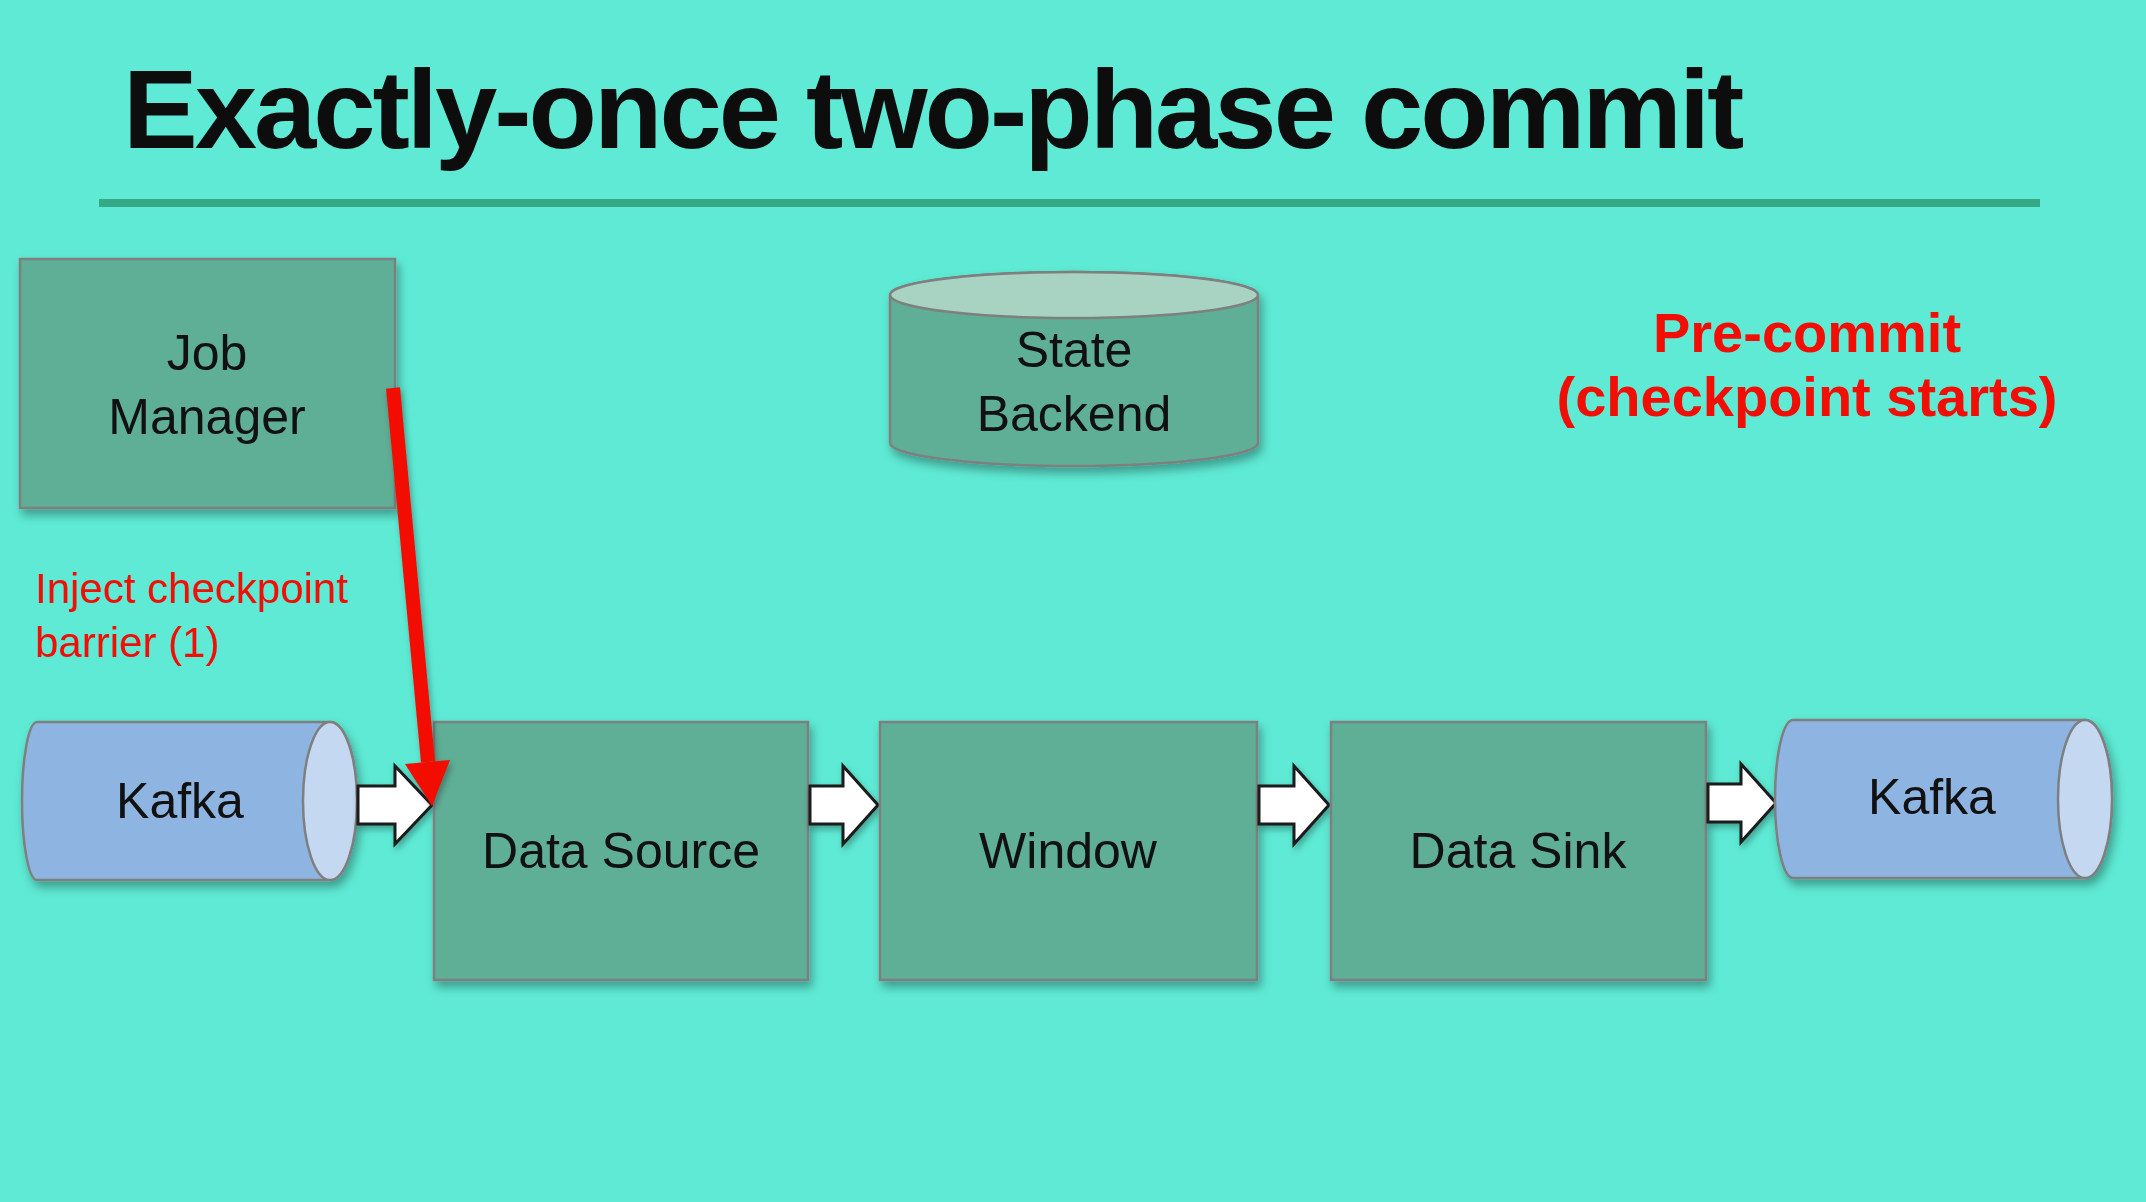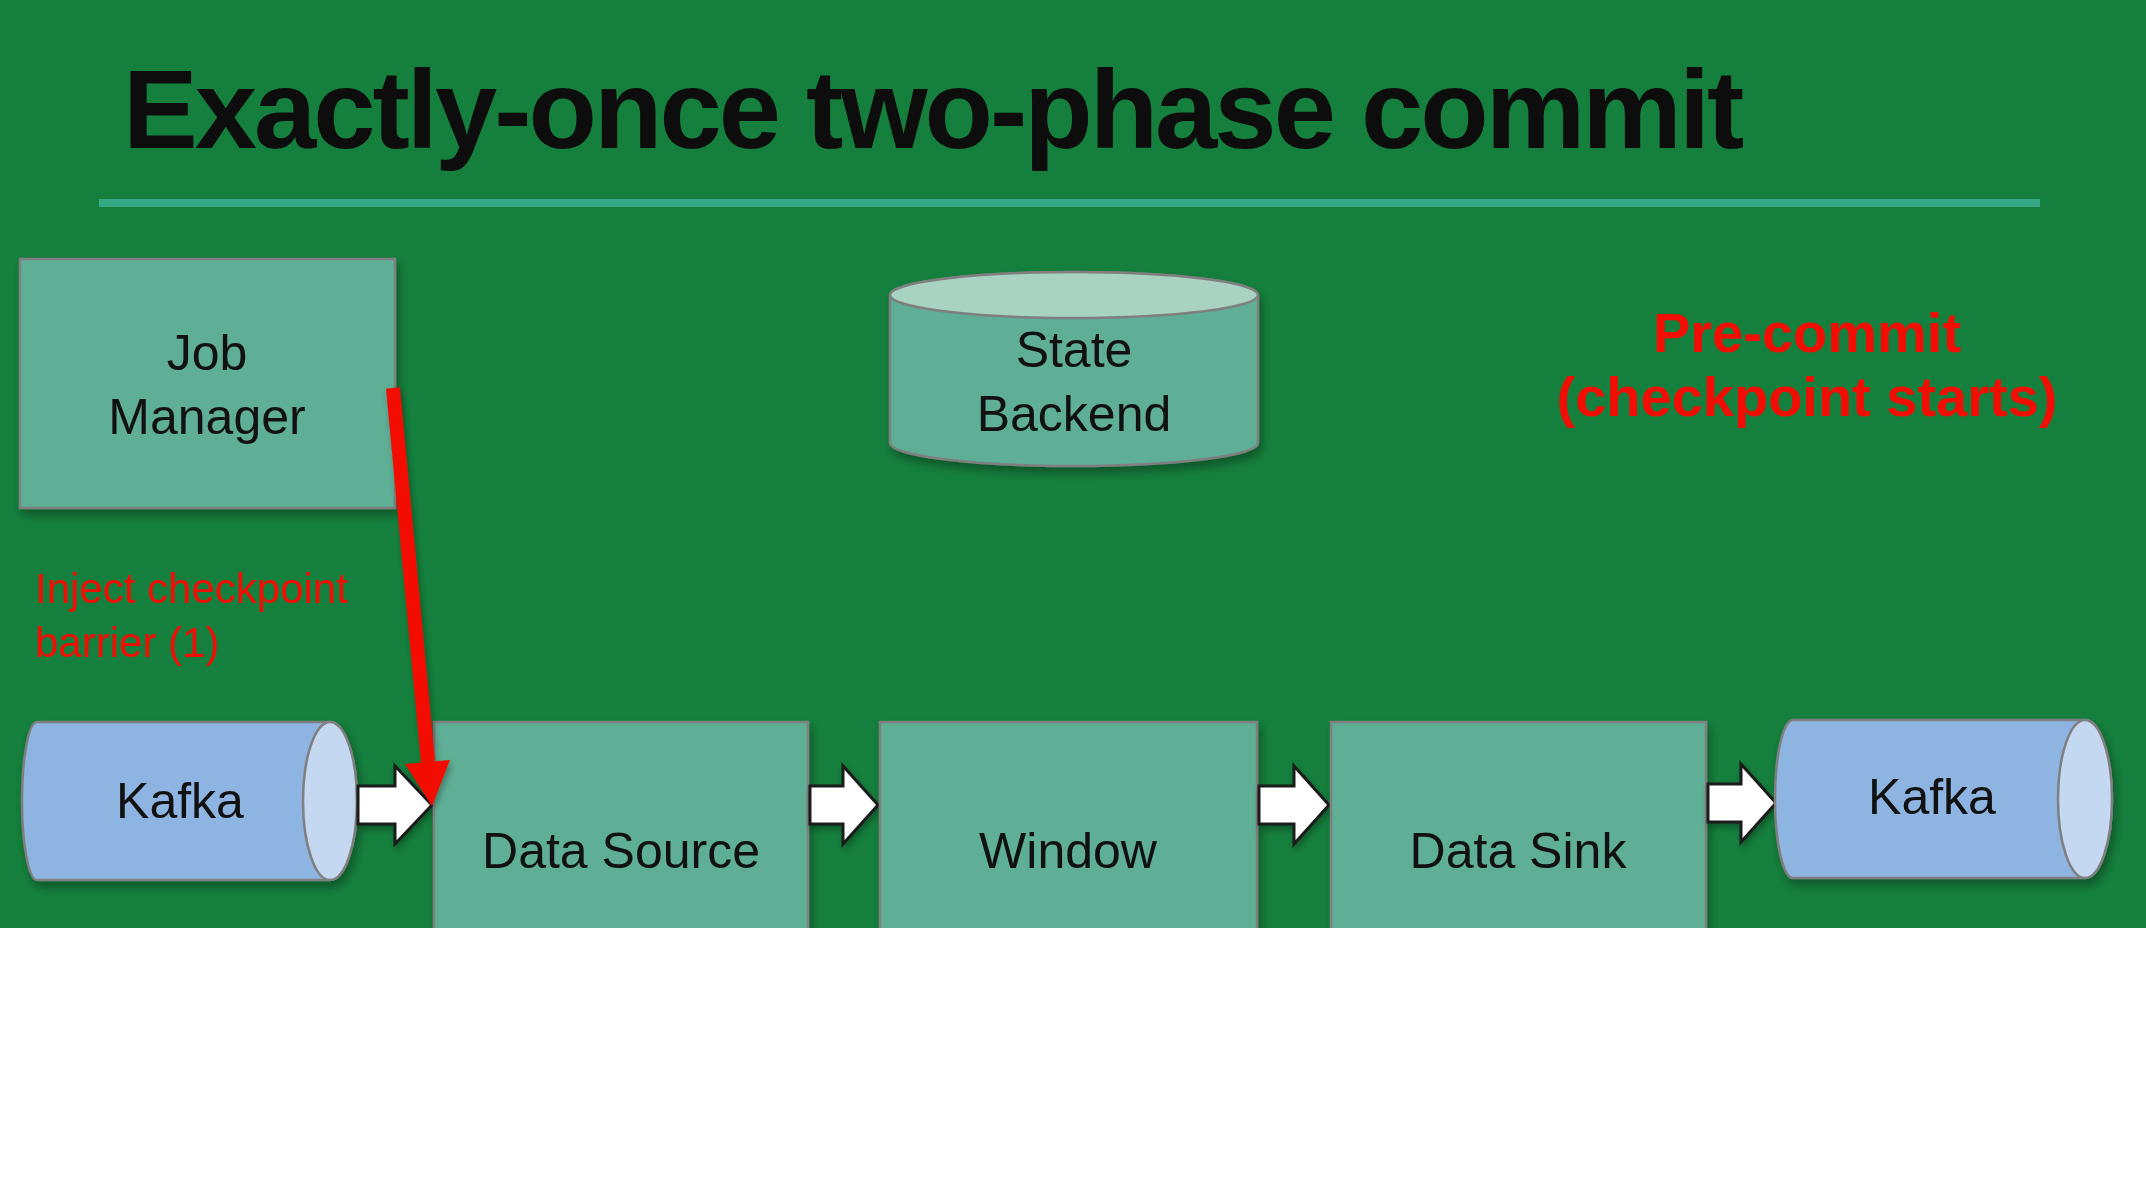--- a/index.html
+++ b/index.html
@@ -3,22 +3,22 @@
 <meta charset="utf-8">
 <style>
   html, body {
     margin: 0;
     padding: 0;
     background: #ffffff;
   }
   .slide {
     position: relative;
     width: 2146px;
-    height: 928px;
-    background: #15803d;
+    height: 1202px;
+    background: #5eead4;
     overflow: hidden;
   }
   svg.canvas {
     position: absolute;
     left: 0;
     top: 0;
     display: block;
   }
   text {
     font-family: "Liberation Sans", sans-serif;

